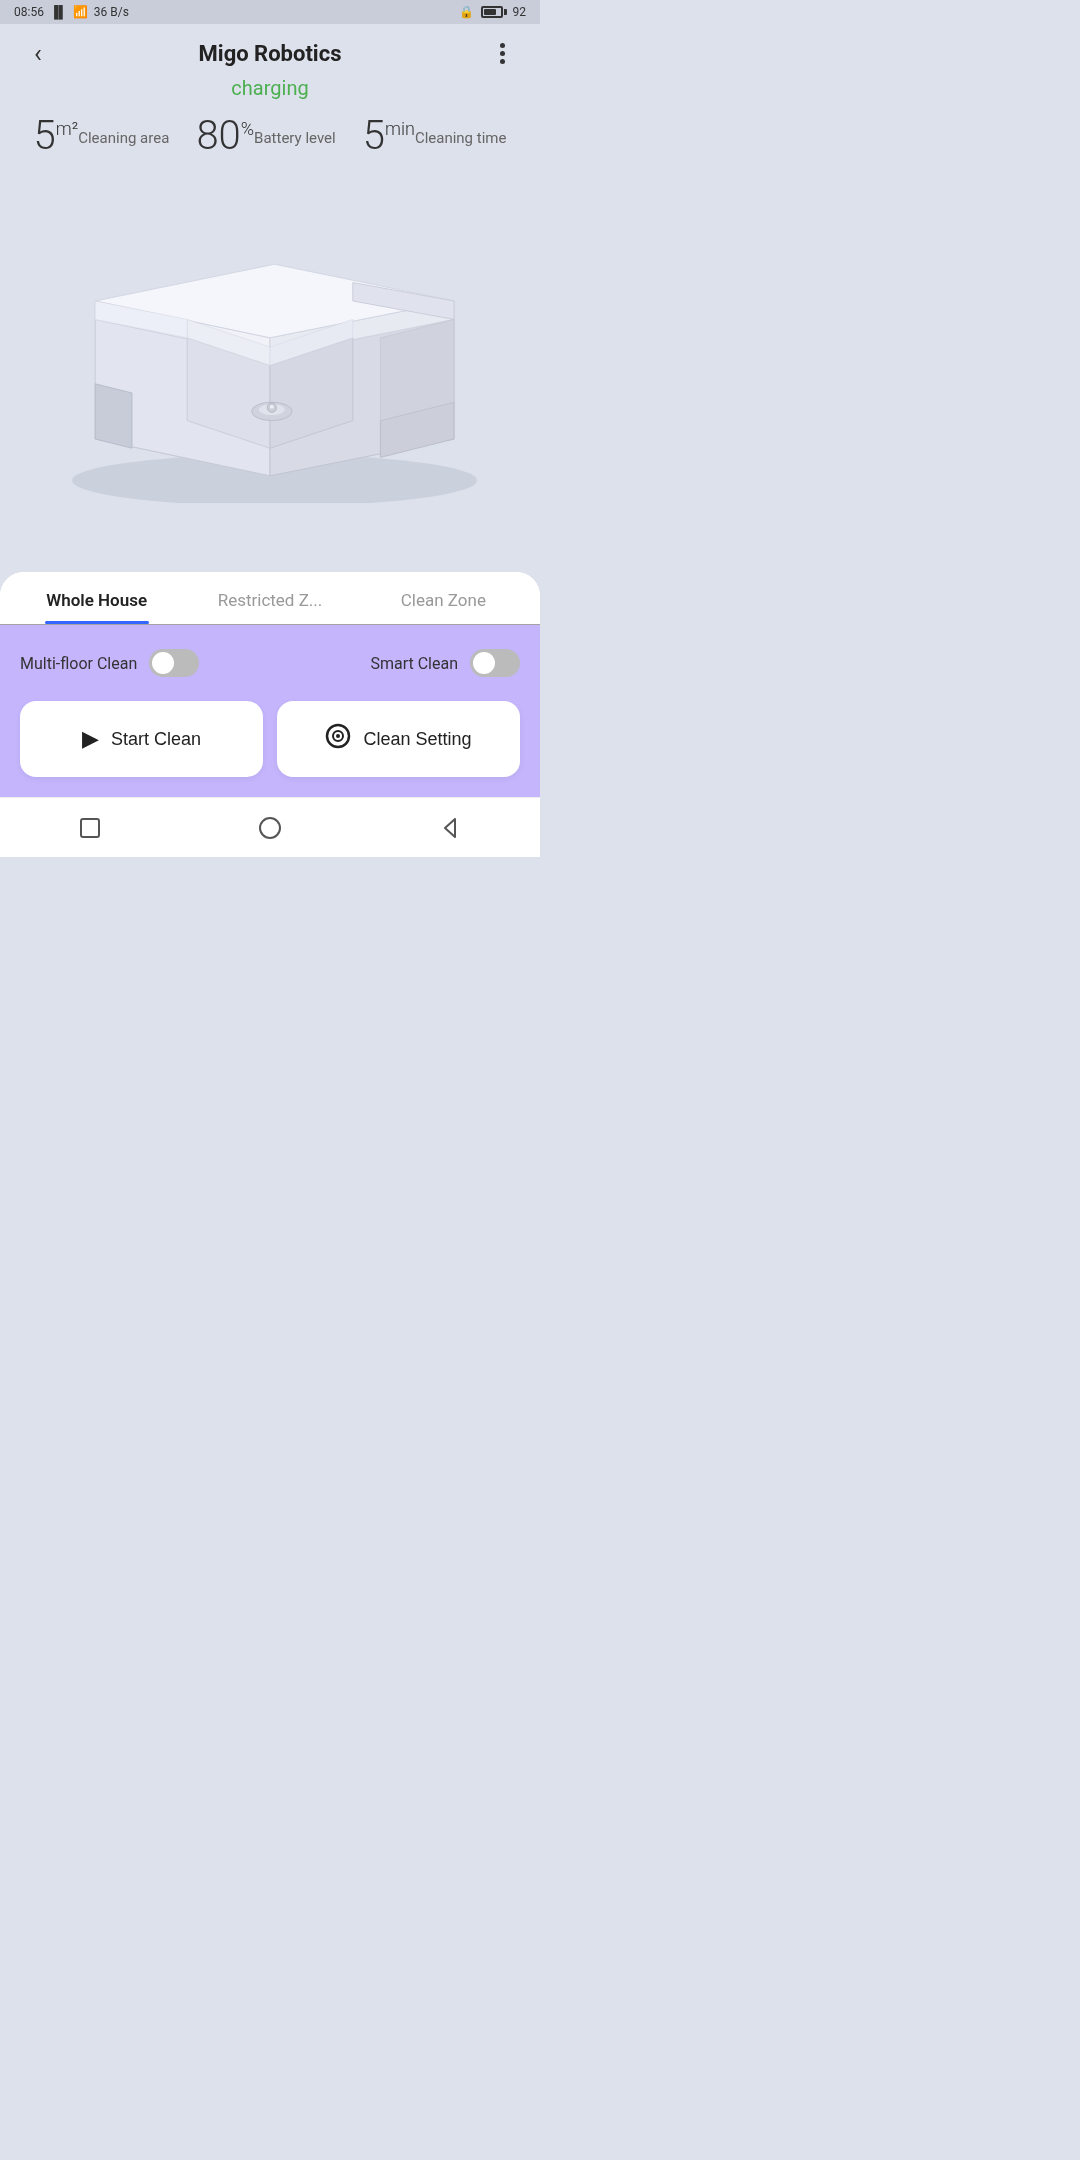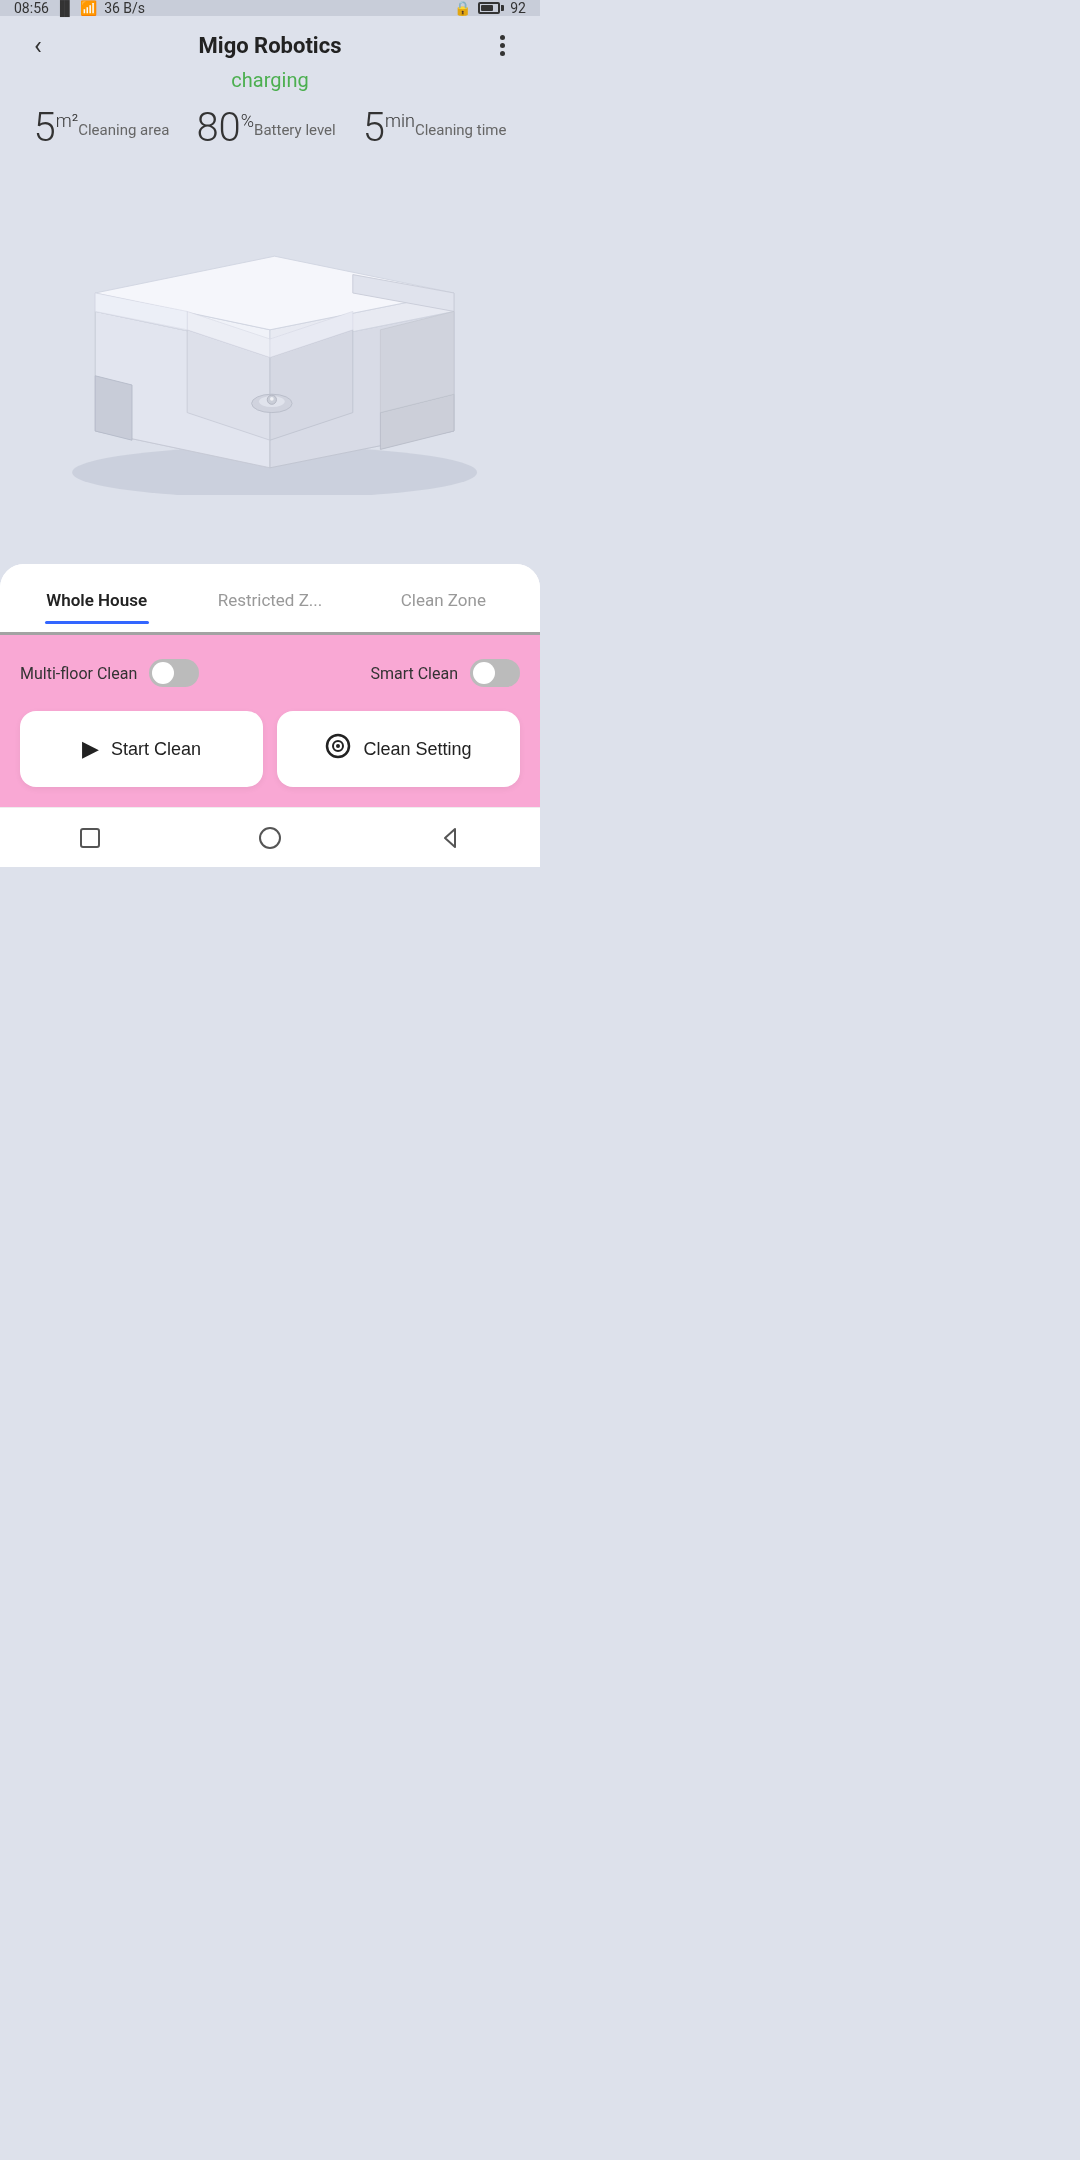--- a/index.html
+++ b/index.html
@@ -10,26 +10,26 @@
       min-height: 1080px;
       background: #dde1eb;
       font-family: 'Roboto', Arial, sans-serif;
       position: relative;
       overflow-x: hidden;
     }
 
     
     .status-bar {
       background: #c8cdd9;
-      height: 16px;
+      height: 24px;
       display: flex;
       align-items: center;
       justify-content: space-between;
       padding: 0 14px;
-      font-size: 14px;
+      font-size: 12px;
       color: #333;
     }
     .status-bar-left { display: flex; align-items: center; gap: 6px; }
     .status-bar-right { display: flex; align-items: center; gap: 6px; }
 
     
     .top-nav {
       background: #dde1eb;
       display: flex;
       align-items: center;
@@ -118,22 +118,22 @@
     .bottom-panel {
       background: #fff;
       border-radius: 24px 24px 0 0;
       padding: 0;
       margin-top: 10px;
     }
 
     
     .tabs {
       display: flex;
-      padding: 8px 10px;
-      border-bottom: 3px solid #a3a3a3;
+      padding: 0 10px;
+      border-bottom: 1px solid #a3a3a3;
       background: #fff;
       border-radius: 24px 24px 0 0;
       margin-top: 36px;
     }
     .tab {
       flex: 1;
       text-align: center;
       padding: 18px 4px 14px;
       font-size: 17px;
       color: #999;
@@ -150,21 +150,21 @@
       bottom: 0;
       left: 20%;
       width: 60%;
       height: 3px;
       background: #3366ff;
       border-radius: 2px;
     }
 
     
     .panel-content {
-      background: #f9a8d4;
+      background: #c4b5fd;
       padding: 24px 20px 20px;
     }
 
     
     .toggle-row {
       display: flex;
       justify-content: space-between;
       margin-bottom: 24px;
     }
     .toggle-item {

